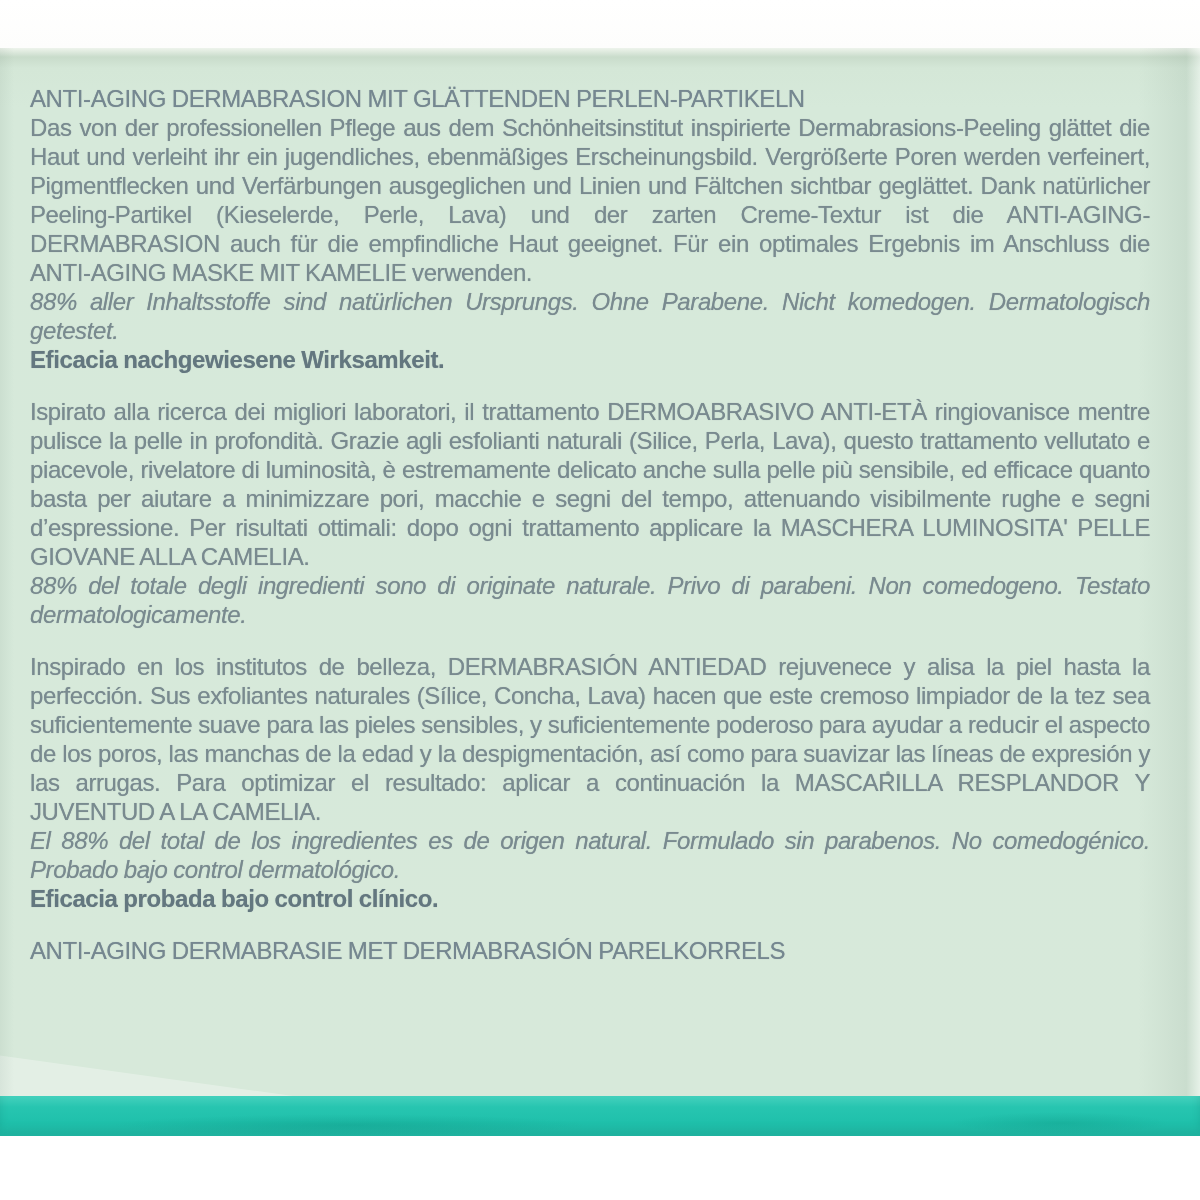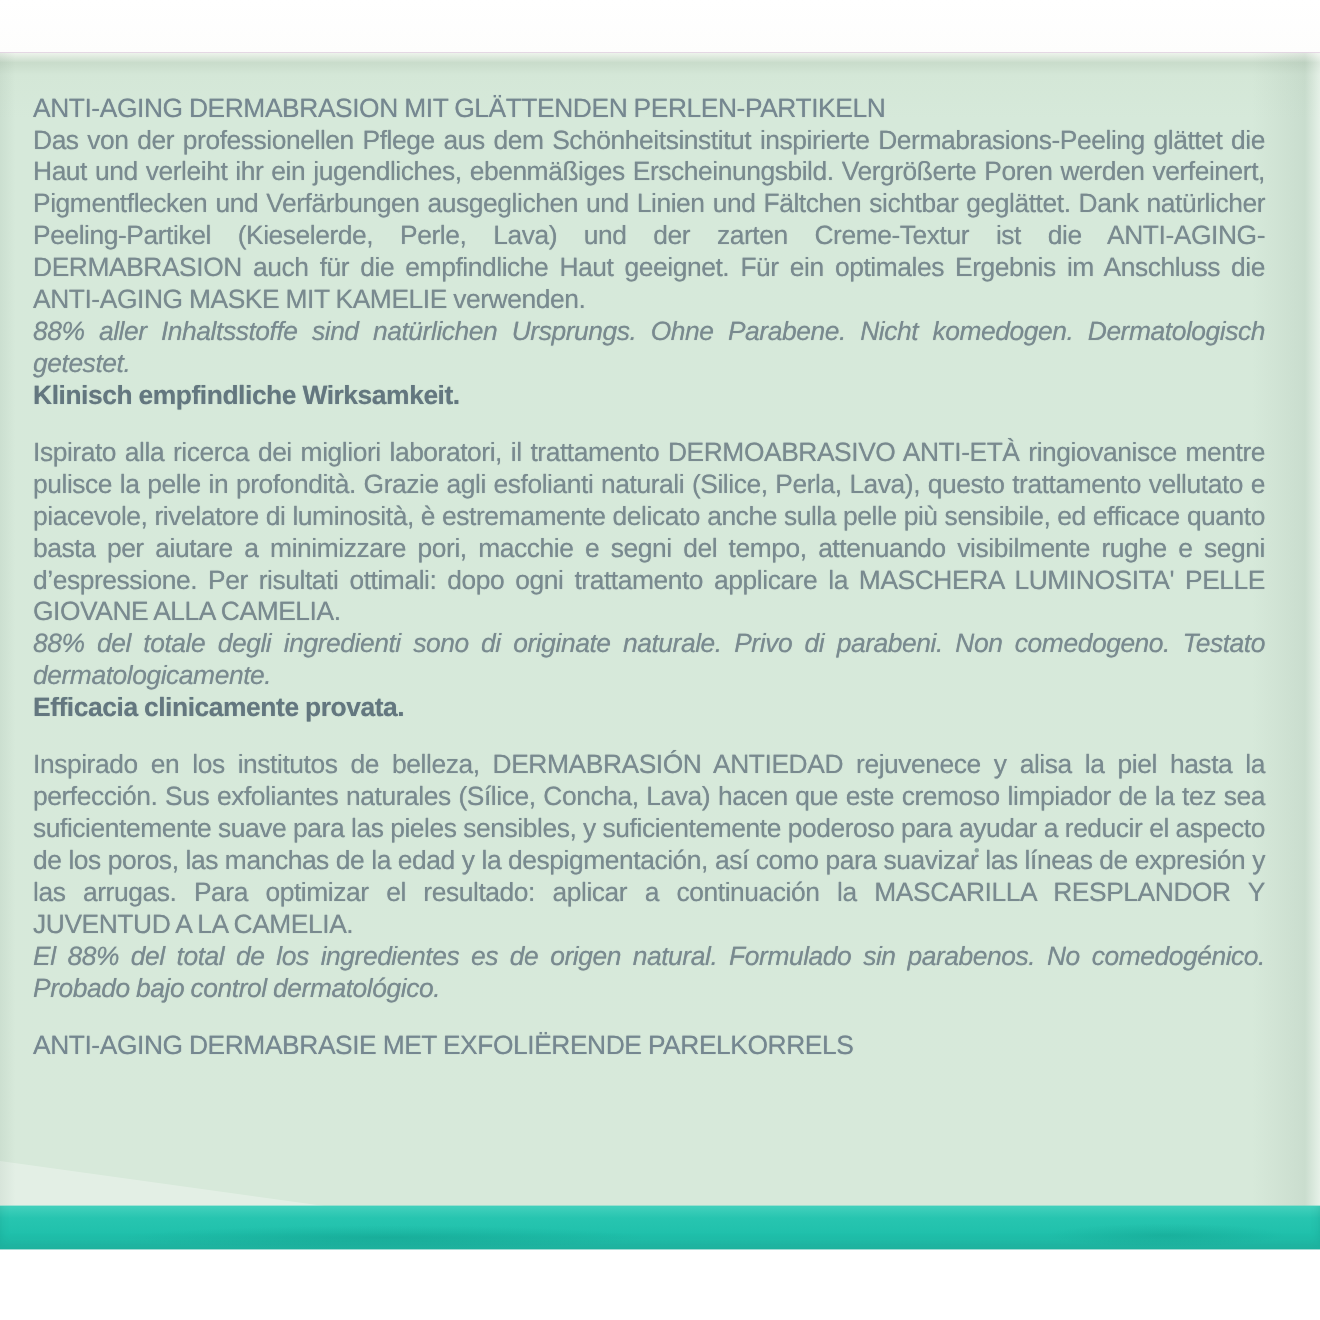--- a/index.html
+++ b/index.html
@@ -8,21 +8,21 @@
     width: 1200px;
     height: 1200px;
     background: #ffffff;
     font-family: "Liberation Sans", sans-serif;
     overflow: hidden;
   }
   .photo {
     position: relative;
     width: 1200px;
     height: 984px;
-    background: #701a75;
+    background: #84cc16;
   }
   
   .top-white {
     position: absolute;
     top: 0; left: 0; right: 0;
     height: 48px;
     background: linear-gradient(to bottom, #ffffff 0%, #fdfdfc 100%);
   }
   
   .panel {
@@ -146,35 +146,35 @@
 
   <div class="top-white"></div>
 
   <div class="panel">
     <div class="content">
 
       <section class="lang-block">
         <h2 class="heading">ANTI-AGING DERMABRASION MIT GLÄTTENDEN PERLEN-PARTIKELN</h2>
         <p class="body-text">Das von der professionellen Pflege aus dem Schönheitsinstitut inspirierte Dermabrasions-Peeling glättet die Haut und verleiht ihr ein jugendliches, ebenmäßiges Erscheinungsbild. Vergrößerte Poren werden verfeinert, Pigmentflecken und Verfärbungen ausgeglichen und Linien und Fältchen sichtbar geglättet. Dank natürlicher Peeling-Partikel (Kieselerde, Perle, Lava) und der zarten Creme-Textur ist die ANTI-AGING-DERMABRASION auch für die empfindliche Haut geeignet. Für ein optimales Ergebnis im Anschluss die ANTI-AGING MASKE MIT KAMELIE verwenden.</p>
         <p class="claims">88% aller Inhaltsstoffe sind natürlichen Ursprungs. Ohne Parabene. Nicht komedogen. Dermatologisch getestet.</p>
-        <p class="efficacy">Klinisch empfindliche Wirksamkeit.</p>
+        <p class="efficacy">Eficacia nachgewiesene Wirksamkeit.</p>
       </section>
 
       <section class="lang-block">
         <p class="body-text">Ispirato alla ricerca dei migliori laboratori, il trattamento DERMOABRASIVO ANTI-ETÀ ringiovanisce mentre pulisce la pelle in profondità. Grazie agli esfolianti naturali (Silice, Perla, Lava), questo trattamento vellutato e piacevole, rivelatore di luminosità, è estremamente delicato anche sulla pelle più sensibile, ed efficace quanto basta per aiutare a minimizzare pori, macchie e segni del tempo, attenuando visibilmente rughe e segni d’espressione. Per risultati ottimali: dopo ogni trattamento applicare la MASCHERA LUMINOSITA' PELLE GIOVANE ALLA CAMELIA.</p>
         <p class="claims">88% del totale degli ingredienti sono di originate naturale. Privo di parabeni. Non comedogeno. Testato dermatologicamente.</p>
-        <p class="efficacy">Efficacia clinicamente provata.</p>
       </section>
 
       <section class="lang-block">
         <p class="body-text">Inspirado en los institutos de belleza, DERMABRASIÓN ANTIEDAD rejuvenece y alisa la piel hasta la perfección. Sus exfoliantes naturales (Sílice, Concha, Lava) hacen que este cremoso limpiador de la tez sea suficientemente suave para las pieles sensibles, y suficientemente poderoso para ayudar a reducir el aspecto de los poros, las manchas de la edad y la despigmentación, así como para suavizar las líneas de expresión y las arrugas. Para optimizar el resultado: aplicar a continuación la MASCARILLA RESPLANDOR Y JUVENTUD A LA CAMELIA.</p>
         <p class="claims">El 88% del total de los ingredientes es de origen natural. Formulado sin parabenos. No comedogénico. Probado bajo control dermatológico.</p>
+        <p class="efficacy">Eficacia probada bajo control clínico.</p>
       </section>
 
-      <h2 class="heading">ANTI-AGING DERMABRASIE MET EXFOLIËRENDE PARELKORRELS</h2>
+      <h2 class="heading">ANTI-AGING DERMABRASIE MET DERMABRASIÓN PARELKORRELS</h2>
 
     </div>
 
     <span class="speck"></span>
     <div class="crease"></div>
     <div class="edge-left"></div>
     <div class="edge-right"></div>
   </div>
 
   <div class="teal-band"></div>

